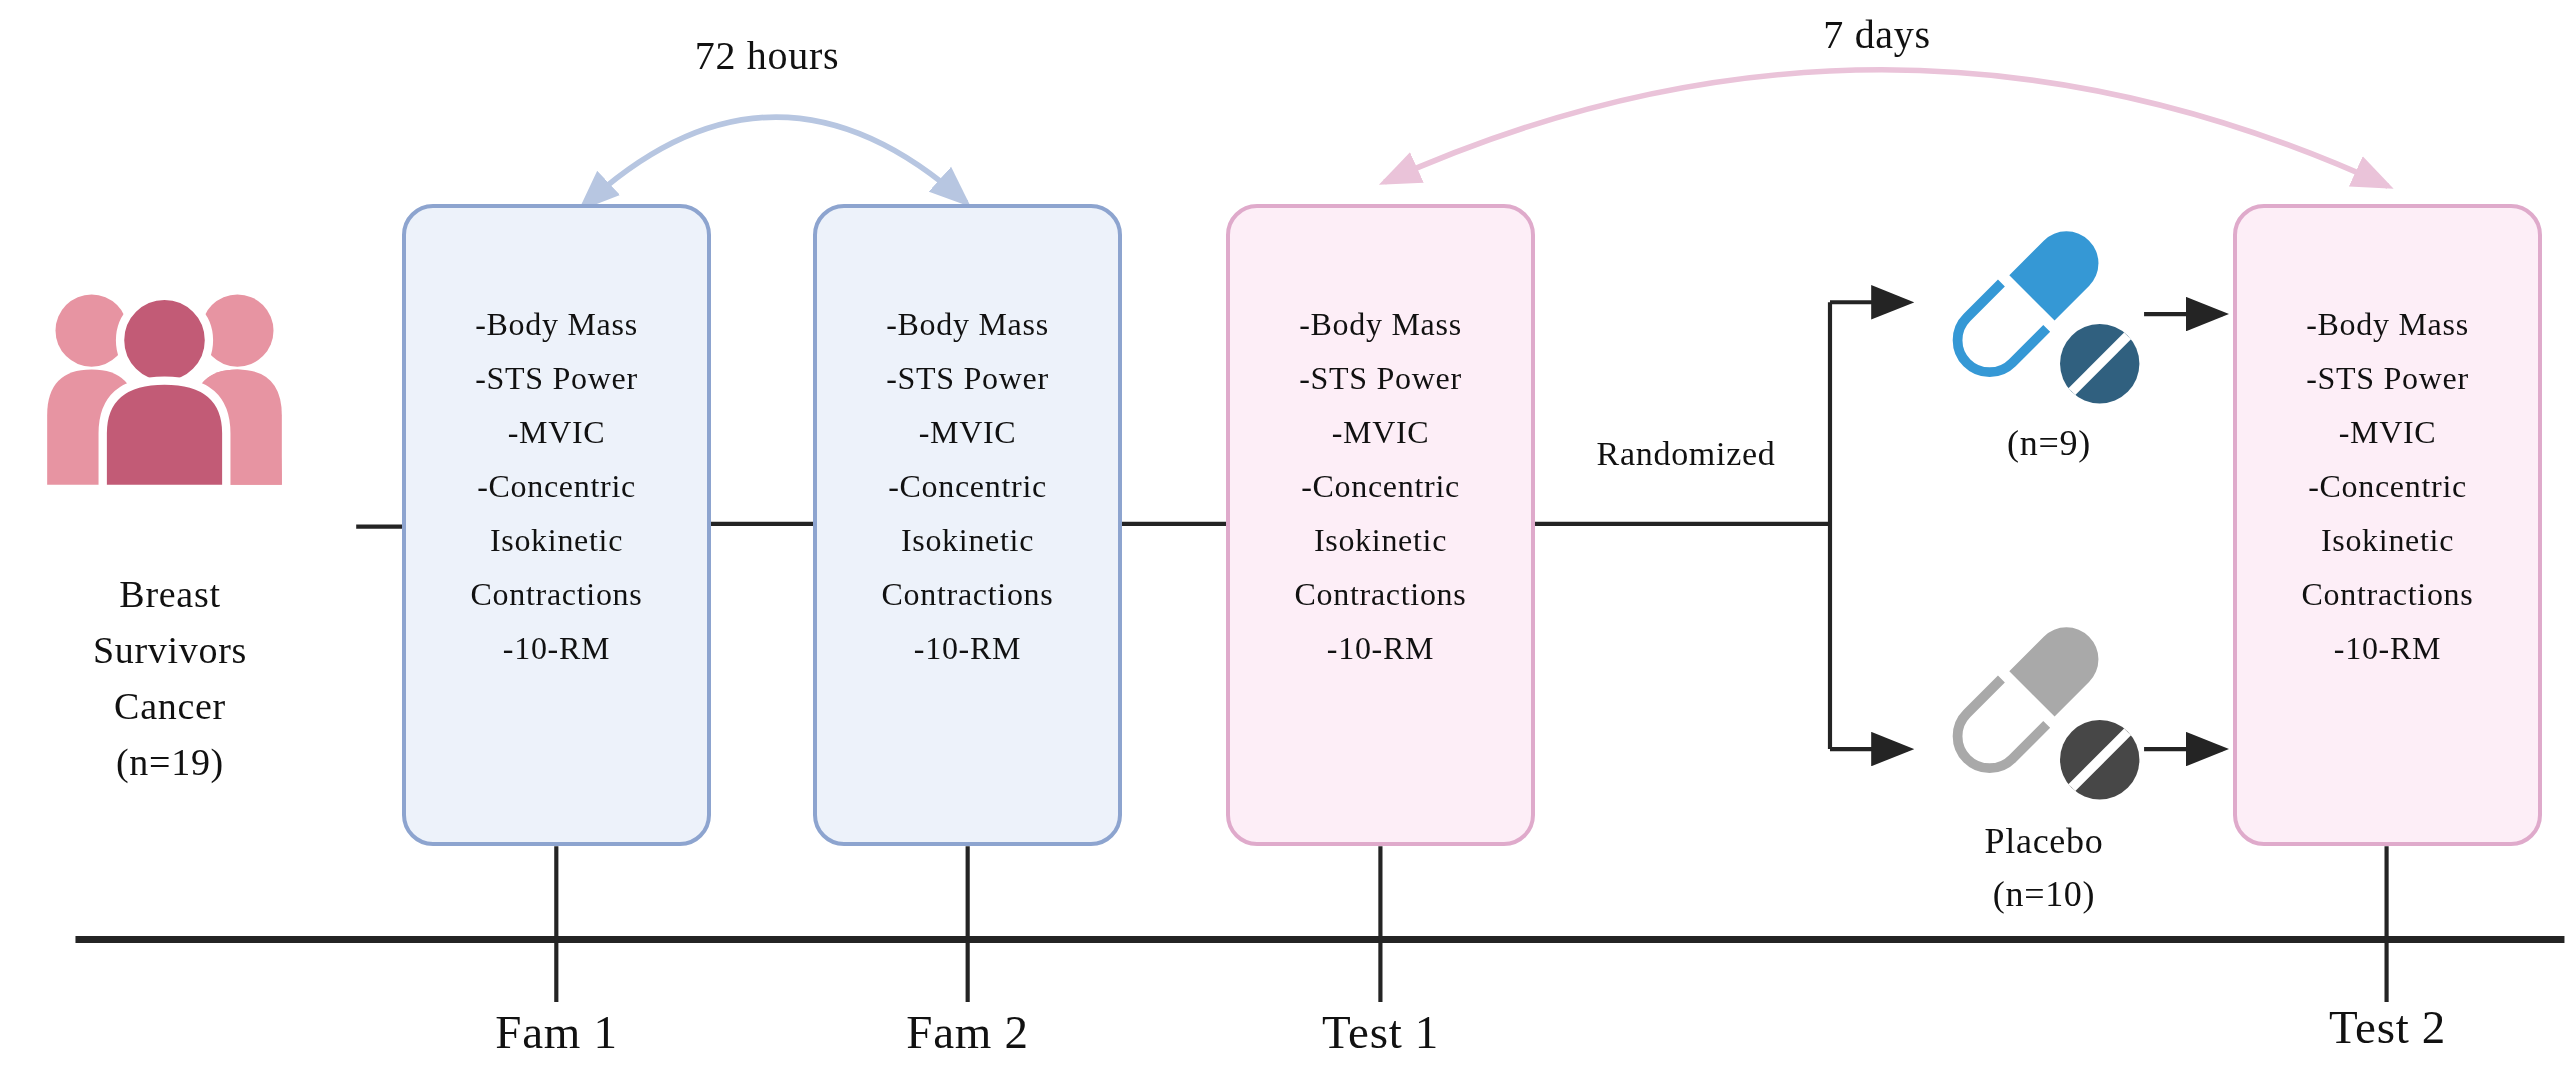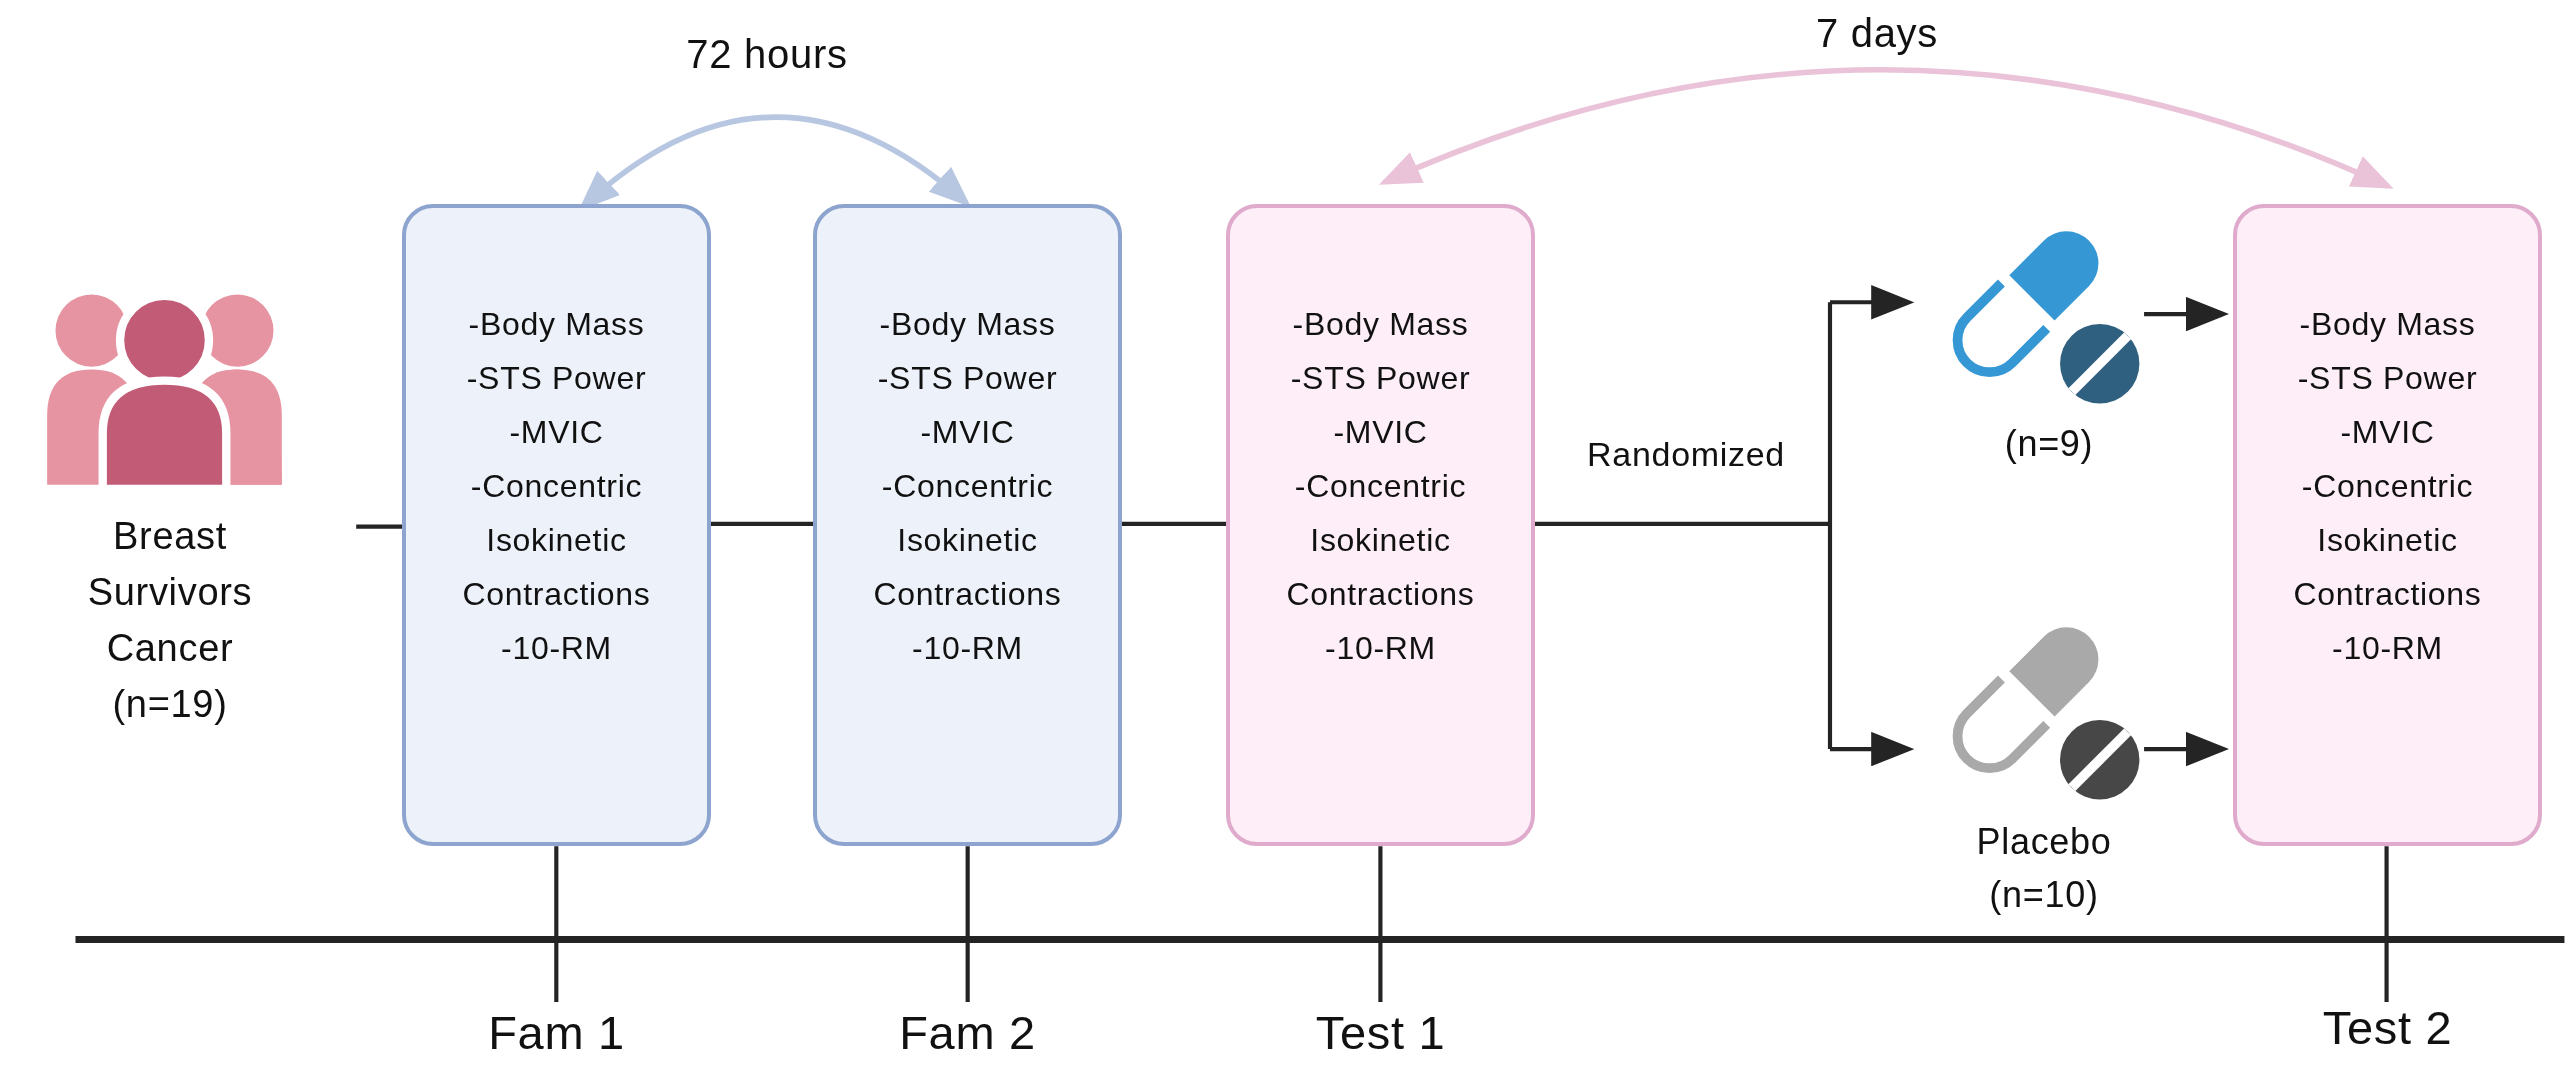--- a/index.html
+++ b/index.html
@@ -1,20 +1,20 @@
 <!DOCTYPE html>
 <html style="--box-blue-fill: #edf2fa; --box-blue-border: #8da4cf; --box-pink-fill: #fdeef7; --box-pink-border: #dfaacb; --arc-blue: #b7c6e1; --arc-pink: #eac3d9; --line-black: #242424; --people-light: #e794a2; --people-dark: #c25b76; --capsule-blue: #3598d5; --tablet-blue: #30607f; --capsule-gray: #a9a9a9; --tablet-gray: #474747; --text-black: #111111;font-size:11px"><head>
 <meta charset="utf-8">
 <style>
   html,body{margin:0;padding:0;background:#ffffff;}
   .canvas{
     position:relative;
     width:2576px;height:1068px;
     background:#ffffff;
-    font-family:Liberation Sans, sans-serif;
+    font-family:Liberation Serif, serif;
     color:var(--text-black,#111);
     overflow:hidden;
   }
   .abs{position:absolute;}
   .center-text{text-align:center;}
   .interval-label{
     font-size:40px;
     letter-spacing:0.7px;
     width:278px;
   }
@@ -99,21 +99,21 @@
       <circle cx="280" cy="64" r="52" fill="var(--people-light,#e794a2)"></circle>
       <path d="M216 286 L216 186 Q216 120 280 120 Q344 120 344 286 L344 286 Z" fill="var(--people-light,#e794a2)"></path>
       <path d="M216 286 L216 186 Q216 120 280 120 Q344 120 344 186 L344 286 Z" fill="var(--people-light,#e794a2)"></path>
     </g>
     <g>
       <circle cx="175" cy="78" r="64" fill="var(--people-dark,#c25b76)" stroke="#ffffff" stroke-width="12"></circle>
       <path d="M86 292 L86 212 Q86 136 175 136 Q264 136 264 212 L264 292 Q264 292 250 292 L100 292 Q86 292 86 292 Z" fill="var(--people-dark,#c25b76)" stroke="#ffffff" stroke-width="12"></path>
     </g>
   </svg>
 
-  <div class="abs pop-label center-text" style="left:24px;top:508px;text-align:center;">
+  <div class="abs pop-label center-text" style="left:24px;top:566px;text-align:center;">
     <div>Breast</div>
     <div>Survivors</div>
     <div>Cancer</div>
     <div>(n=19)</div>
   </div>
 
   <div class="abs assess-box box-blue" style="left:402px;top:204px;">
     <span>-Body Mass</span>
     <span>-STS Power</span>
     <span>-MVIC</span>

